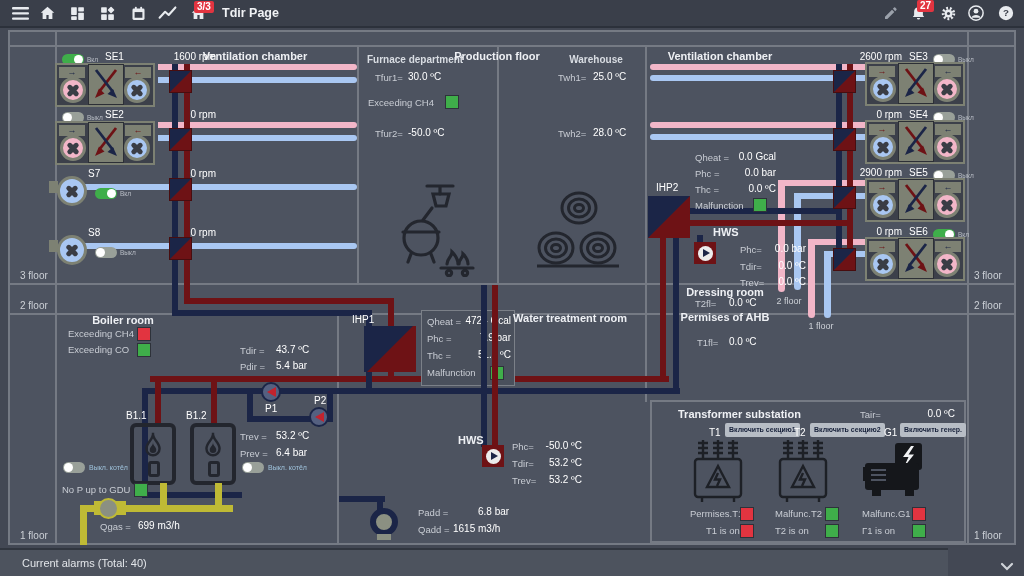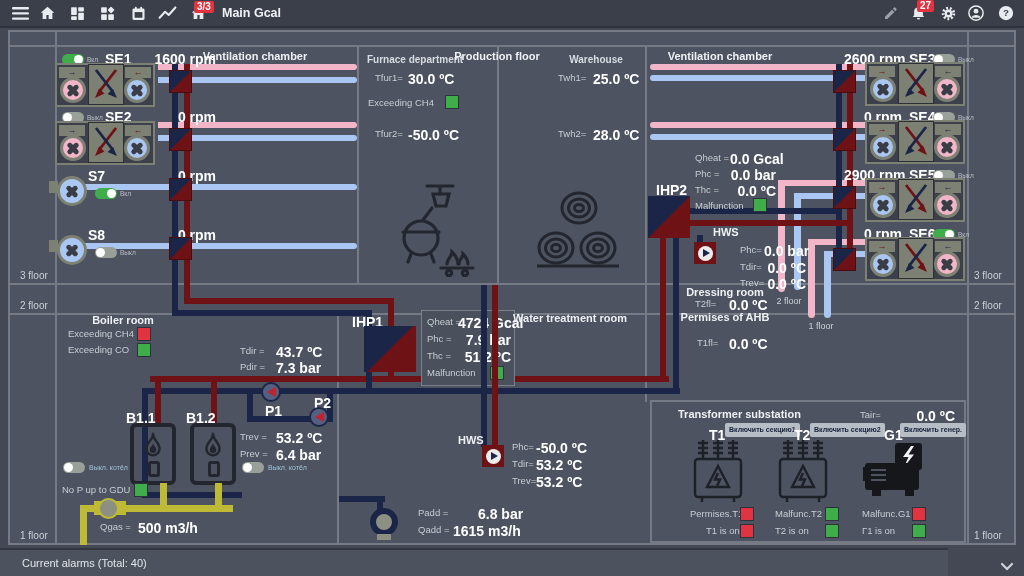--- a/index.html
+++ b/index.html
@@ -8,21 +8,21 @@
   .abs{position:absolute}
   
   #topbar{position:absolute;left:0;top:0;width:1024px;height:26px;background:#3a3f4a;border-bottom:2px solid #2c313b}
   .tbi{position:absolute;top:4px;width:20px;height:18px;display:flex;align-items:center;justify-content:center;cursor:pointer}
   .badge{position:absolute;background:#e23440;color:#fff;font-size:10px;font-weight:bold;border-radius:2px;padding:1px 3px;line-height:1}
   #title{position:absolute;left:222px;top:6px;font-size:12.5px;font-weight:bold;color:#f0f2f5;white-space:nowrap}
   
   #canvas{position:absolute;left:8px;top:30px;width:1008px;height:515px;background:#4d5360}
   .wall{position:absolute;background:#757a84}
   .lbl{position:absolute;font-size:9.5px;color:#c9cdd4;white-space:nowrap}
-  .val{position:absolute;font-size:14px;font-weight:bold;color:#fff;white-space:nowrap}
+  .val{position:absolute;font-size:10px;font-weight:normal;color:#fff;white-space:nowrap}
   .hdr{position:absolute;font-size:11px;font-weight:bold;color:#eef0f4;white-space:nowrap;text-align:center}
   .hdr2{position:absolute;font-size:10px;font-weight:600;color:#d9dde3;white-space:nowrap;text-align:center}
   .floor{position:absolute;font-size:10px;color:#ccd0d6;white-space:nowrap}
   .pipe{position:absolute}
   .pink{background:#f2b6c8}.blue{background:#a9c7f2}.navy{background:#1b2547}.dred{background:#6e1215}.yel{background:#bfba35}
   .capl{border-radius:4px 0 0 4px}.capr{border-radius:0 4px 4px 0}.capb{border-radius:0 0 4px 4px}
   .valve{position:absolute;width:23px;height:23px;background:linear-gradient(135deg,#1b2547 49%,#6e1215 51%);border:1px solid #480d0f;box-sizing:border-box}
   .ihp{position:absolute;background:linear-gradient(135deg,#1b2547 49.5%,#6e1215 50.5%)}
   .sq{position:absolute;width:12px;height:12px;border:1px solid #2e323a;box-sizing:content-box}
   .sq.green{background:#3fae4a}.sq.red{background:#e23440}
@@ -112,21 +112,21 @@
     <svg width="19" height="16" viewBox="0 0 24 20">
         <path d="M2 16 L9 8.5 L13.5 12.5 L22 3" fill="none" stroke="#e8ebef" stroke-width="2.6" stroke-linecap="round" stroke-linejoin="round"></path>
       </svg>
   </div>
   <div class="tbi" style="left:188px">
     <svg width="19" height="18" viewBox="0 0 24 24">
         <path d="M12 3.5 L3 11.5 h2.5 V20 h5 v-5.5 h3 V20 h5 v-8.5 H21 Z" fill="#e8ebef"></path>
       </svg>
   </div>
   <div class="badge" style="left:194px;top:1px">3/3</div>
-  <div id="title">Main Gcal</div>
+  <div id="title">Tdir Page</div>
 
   <div class="tbi" style="left:881px">
     <svg width="16" height="16" viewBox="0 0 24 24">
         <path d="M3 17.5 L13.5 7 l3.5 3.5 L6.5 21 H3 Z M14.8 5.7 l1.8-1.8 a1.2 1.2 0 0 1 1.7 0 l1.8 1.8 a1.2 1.2 0 0 1 0 1.7 L18.3 9.2 Z" fill="#9ba1ab"></path>
       </svg>
   </div>
   <div class="tbi" style="left:908px">
     <svg width="17" height="18" viewBox="0 0 24 24">
         <path d="M12 2.5 a1.8 1.8 0 0 1 1.8 1.8 a6.2 6.2 0 0 1 4.4 6 v4.9 l1.8 2.3 H4 l1.8 -2.3 V10.3 a6.2 6.2 0 0 1 4.4 -6 A1.8 1.8 0 0 1 12 2.5 Z M9.8 19 a2.2 2.2 0 0 0 4.4 0 Z" fill="#e8ebef"></path>
       </svg>
@@ -477,21 +477,21 @@
   <div class="floor" style="left:787px;top:291px;width:52px;text-align:center;font-size:9px">1 floor</div>
 
   <div class="hdr" style="left:55px;top:284px;width:120px">Boiler room</div>
   <div class="lbl" style="left:60px;top:298px">Exceeding CH4</div>
   <div class="sq red" style="left:129px;top:297px"></div>
   <div class="lbl" style="left:60px;top:314px">Exceeding CO</div>
   <div class="sq green" style="left:129px;top:313px"></div>
   <div class="lbl" style="left:232px;top:315px">Tdir  =</div>
   <div class="val" style="left:268px;top:314px">43.7 ºC</div>
   <div class="lbl" style="left:232px;top:331px">Pdir  =</div>
-  <div class="val" style="left:268px;top:330px">7.3 bar</div>
+  <div class="val" style="left:268px;top:330px">5.4 bar</div>
 
   <div class="pipe dred" style="left:142px;top:346px;width:519px;height:6px"></div>
   <div class="pipe navy" style="left:134px;top:358px;width:538px;height:6px"></div>
   <div class="pipe dred" style="left:380px;top:342px;width:6px;height:6px"></div>
   <div class="pipe navy" style="left:358px;top:342px;width:6px;height:18px"></div>
   <div class="pipe dred" style="left:147px;top:352px;width:6px;height:41px"></div>
   <div class="pipe dred" style="left:203px;top:352px;width:6px;height:41px"></div>
   <div class="pipe navy" style="left:134px;top:364px;width:6px;height:100px"></div>
   <div class="pipe navy" style="left:134px;top:462px;width:100px;height:6px"></div>
 
@@ -540,21 +540,21 @@
   <div class="lbl" style="left:54px;top:454px">No P up to GDU</div>
   <div class="sq green" style="left:126px;top:453px"></div>
 
   <div class="pipe yel" style="left:152px;top:453px;width:7px;height:24px"></div>
   <div class="pipe yel" style="left:207px;top:453px;width:7px;height:24px"></div>
   <div class="pipe yel" style="left:75px;top:475px;width:150px;height:7px"></div>
   <div class="pipe yel" style="left:72px;top:475px;width:7px;height:40px"></div>
   <div class="pipe yel" style="left:86px;top:471px;width:32px;height:14px"></div>
   <div class="gvalve" style="left:90px;top:468px"></div>
   <div class="lbl" style="left:92px;top:491px">Qgas  =</div>
-  <div class="val" style="left:130px;top:490px">500 m3/h</div>
+  <div class="val" style="left:130px;top:490px">699 m3/h</div>
 
   <div class="val" style="left:344px;top:284px">IHP1</div>
   <div class="ihp" style="left:356px;top:296px;width:52px;height:46px"></div>
   <div class="abs" style="left:413px;top:280px;width:94px;height:76px;border:1px solid #7b8088;background:#4a505c;box-sizing:border-box"></div>
   <div class="lbl" style="left:419px;top:286px">Qheat =</div>
   <div class="val" style="left:450px;top:285px;width:53px;text-align:right">4724 Gcal</div>
   <div class="lbl" style="left:419px;top:303px">Phc =</div>
   <div class="val" style="left:450px;top:302px;width:53px;text-align:right">7.9 bar</div>
   <div class="lbl" style="left:419px;top:320px">Thc =</div>
   <div class="val" style="left:450px;top:319px;width:53px;text-align:right">51.2 ºC</div>

